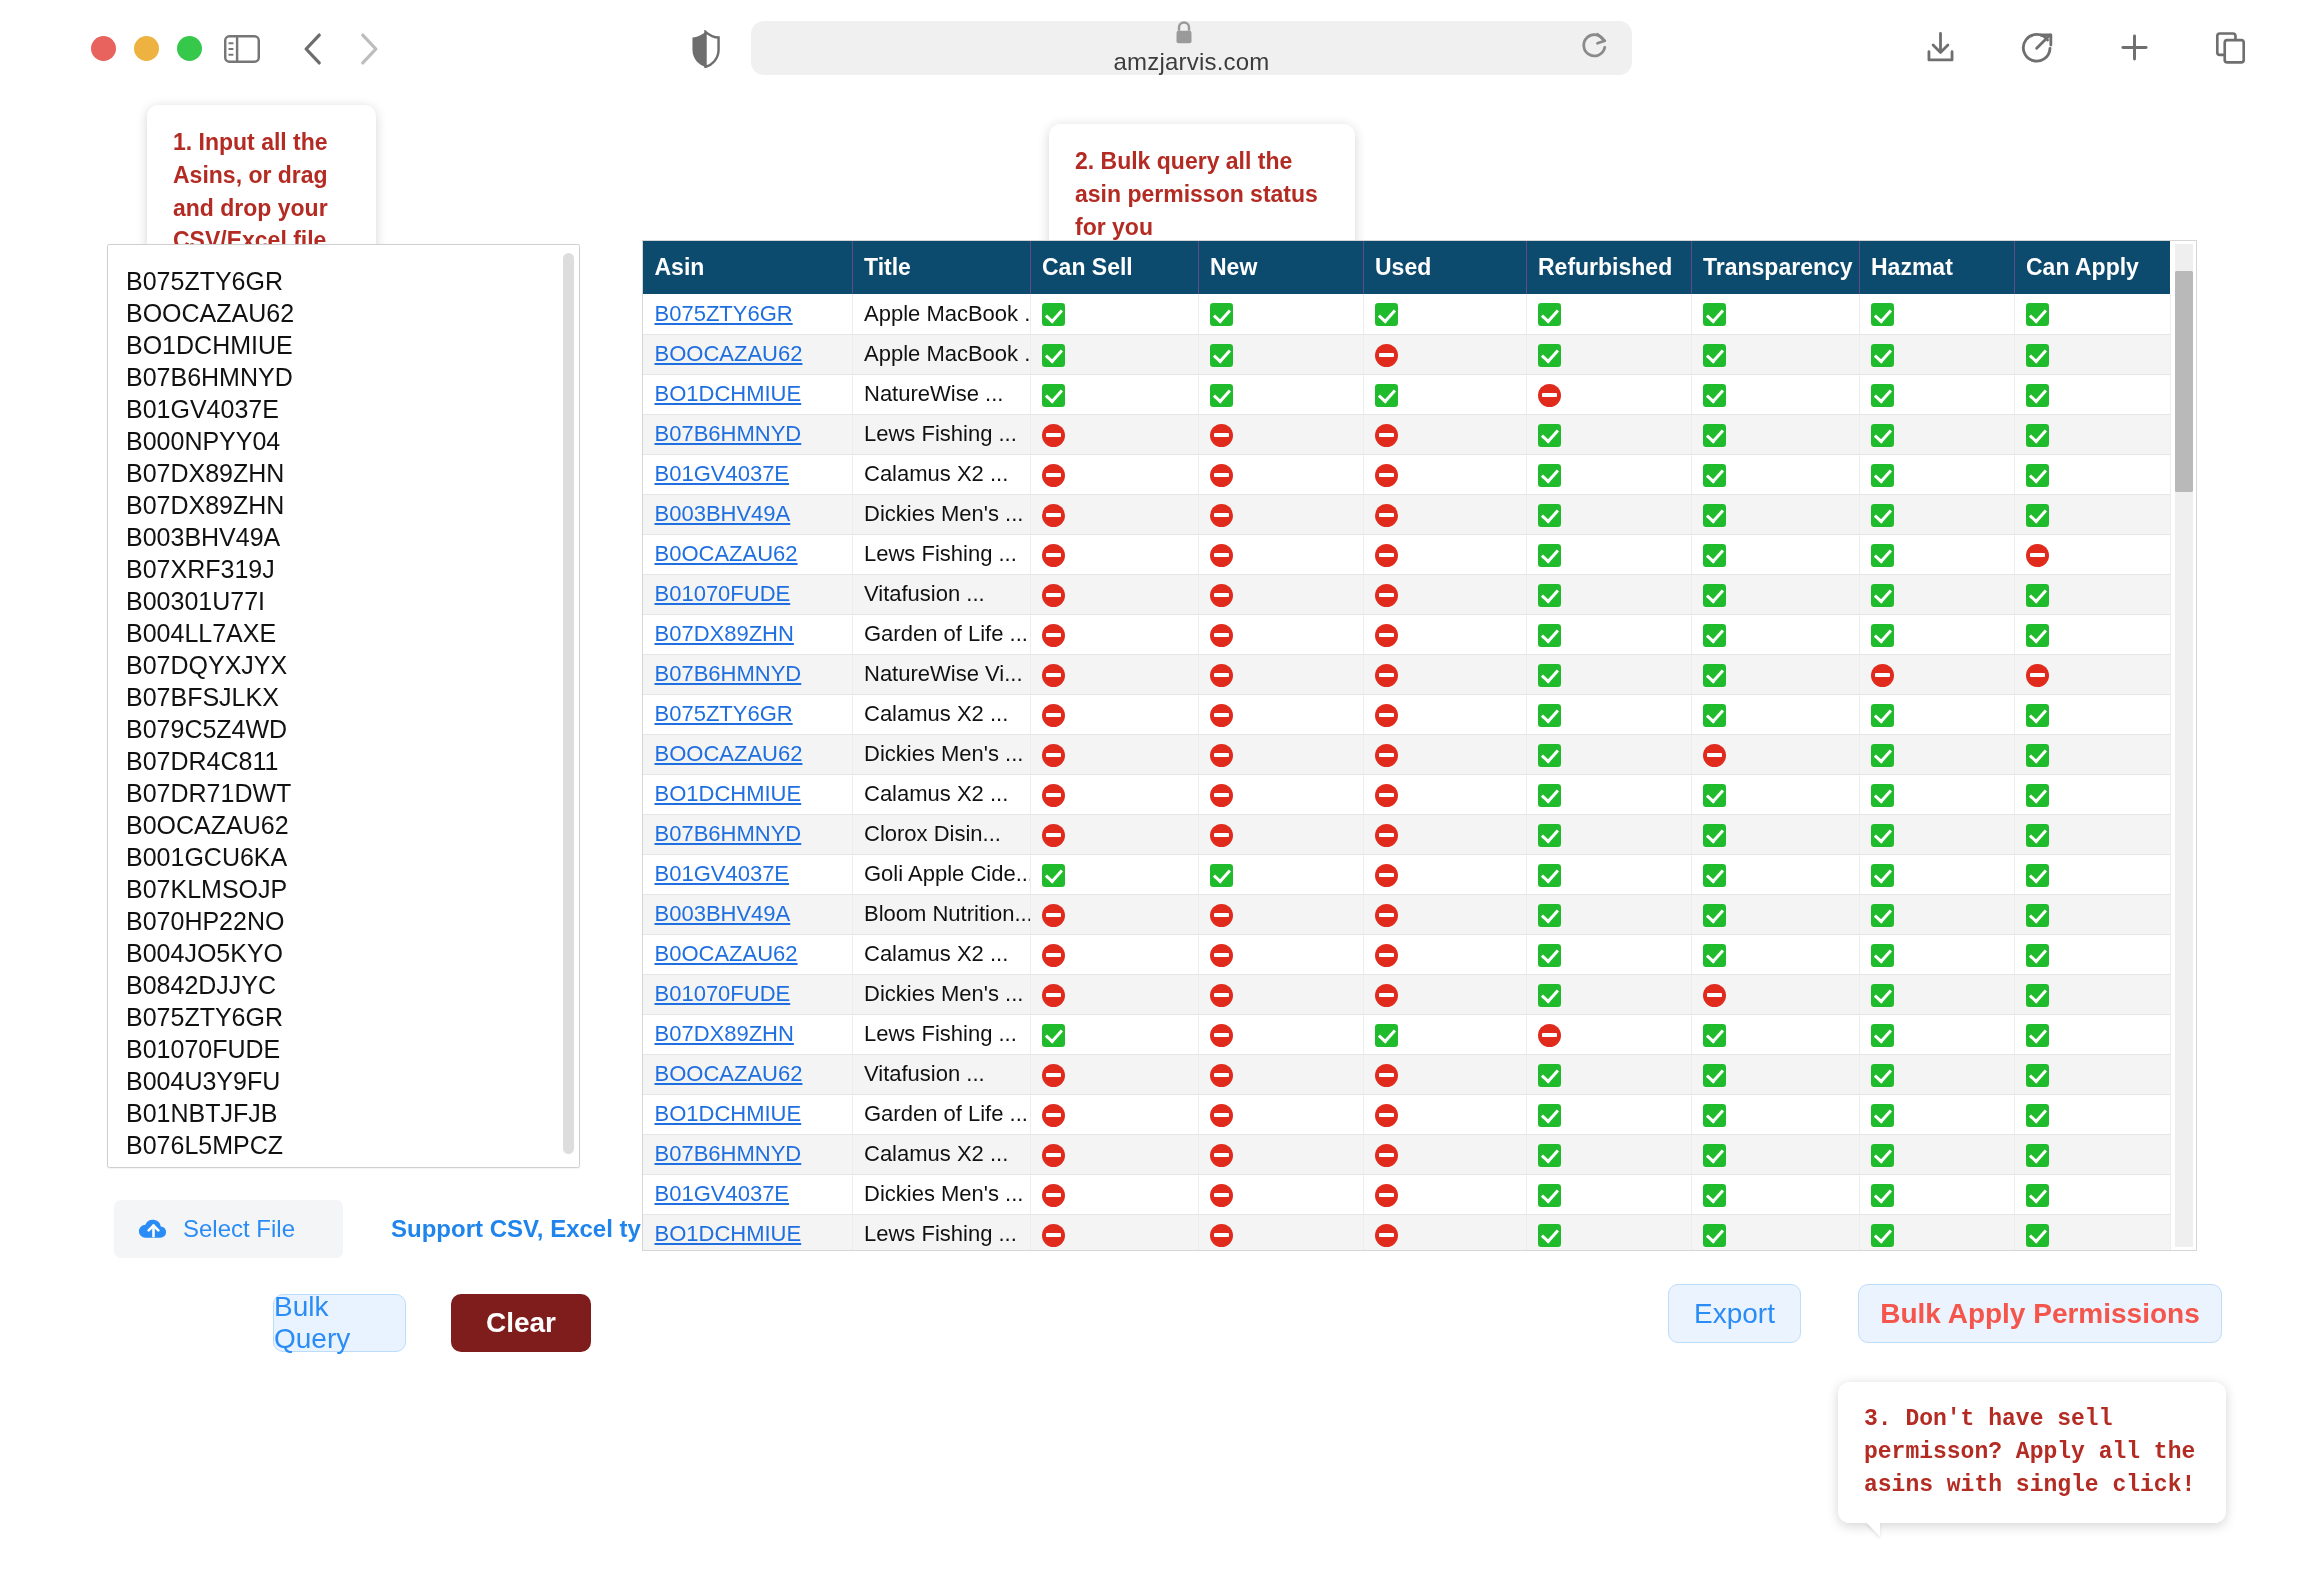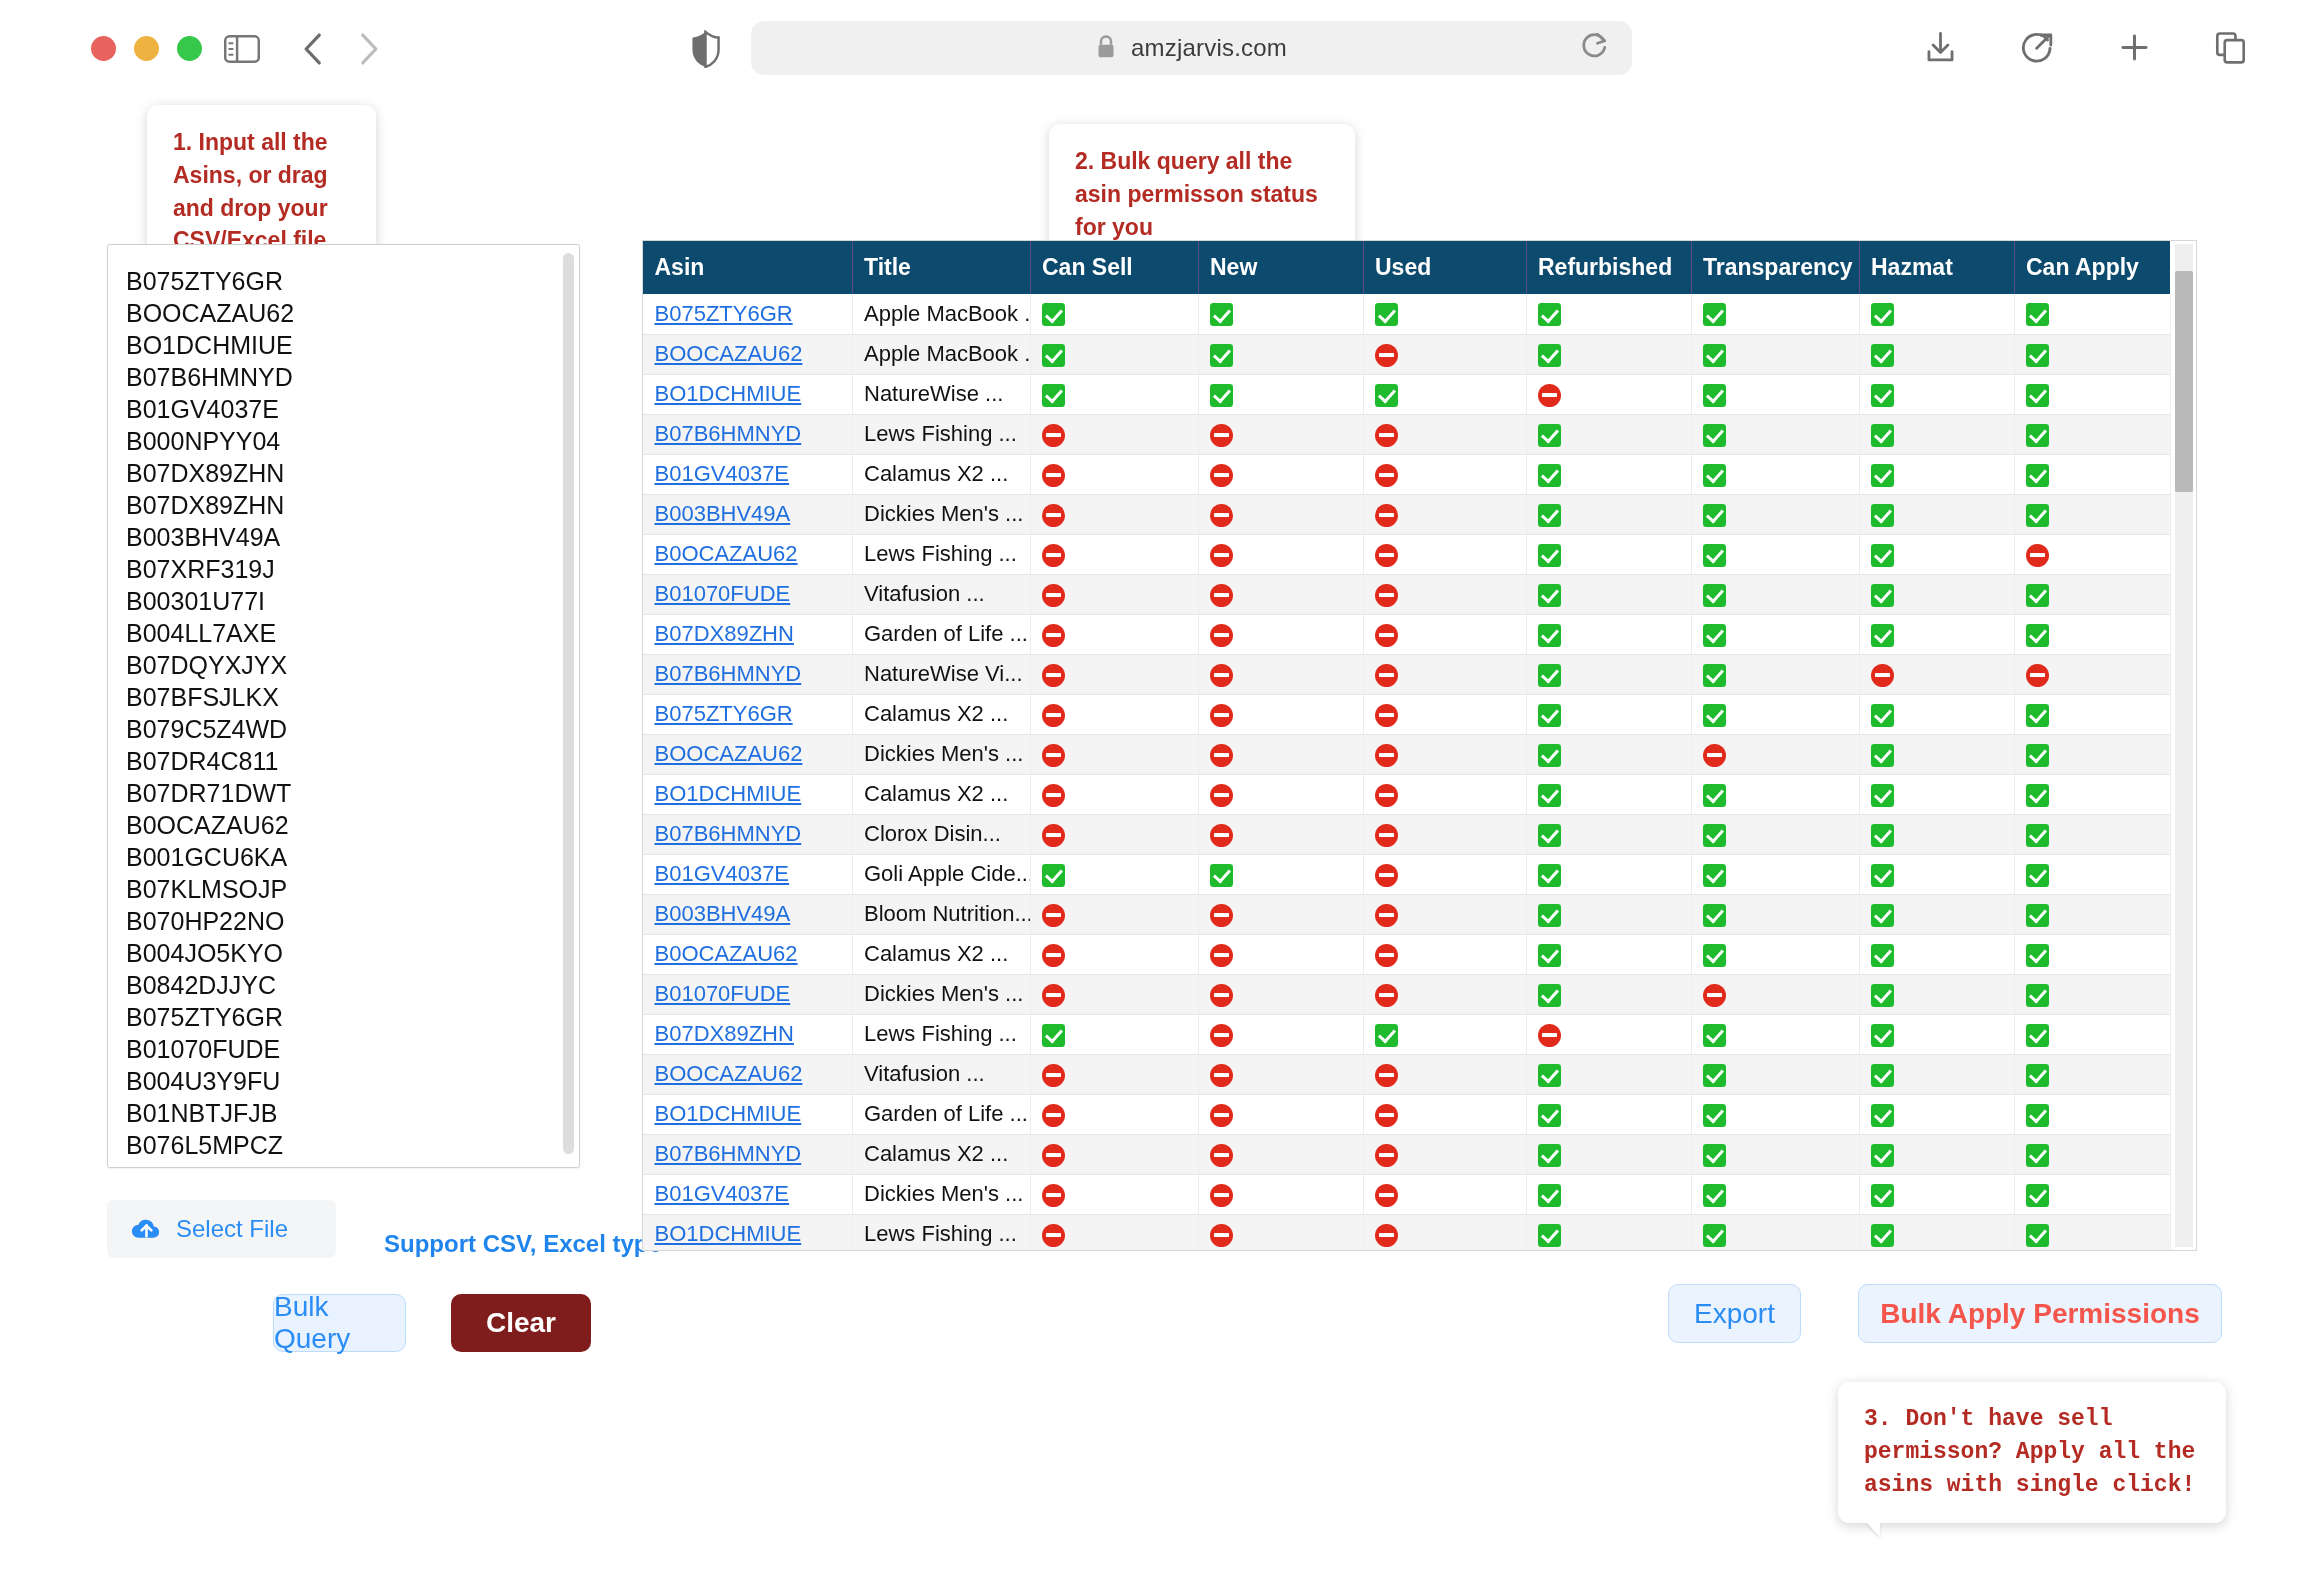--- a/index.html
+++ b/index.html
@@ -25,21 +25,21 @@
   .light.green { background: #35c84a; }
 
   .sidebar-toggle { position: absolute; left: 224px; top: 35px; width: 36px; height: 28px; }
   .nav-back { position: absolute; left: 301px; top: 31px; }
   .nav-fwd  { position: absolute; left: 356px; top: 31px; }
 
   .urlbar {
     position: absolute; left: 751px; top: 21.4px;
     width: 881px; height: 54px;
     background: #f0f0f0; border-radius: 13px;
-    display: flex; align-items: center; justify-content: center;
+    display: flex; align-items: center; justify-content: center; flex-direction: column;
   }
   .url-lock { margin-right: 15px; }
   .url-text { font-size: 24px; color: #3c3c3c; letter-spacing: 0.2px; }
   .reload { position: absolute; right: 23px; top: 50%; transform: translateY(-50%); }
   .shield { position: absolute; left: 690px; top: 30px; }
   .right-icons { position: absolute; right: 72px; top: 30px; display: flex; gap: 63px; align-items: center; }
 
   
   .callout {
     position: absolute;
@@ -80,21 +80,21 @@
     color: #111;
     line-height: 32px;
   }
   .asin-list div { white-space: nowrap; }
   .asin-scroll {
     position: absolute; right: 5px; top: 8.2px;
     width: 10.7px; height: 901px;
     background: #dddddd; border-radius: 5.8px;
   }
 
-  .filerow { position: absolute; left: 107px; top: 1200px; display: flex; align-items: flex-end; }
+  .filerow { position: absolute; left: 114px; top: 1200px; display: flex; align-items: center; }
   .select-file {
     width: 229px; height: 58px;
     background: #f4f5f7; border-radius: 6.6px;
     display: flex; align-items: center; gap: 13px;
     padding-left: 23px;
   }
   .select-file-label { color: #2a8cf5; font-size: 24px; }
   .support-text {
     margin-left: 48px; color: #1f84ec;
     font-size: 24px; font-weight: bold;

